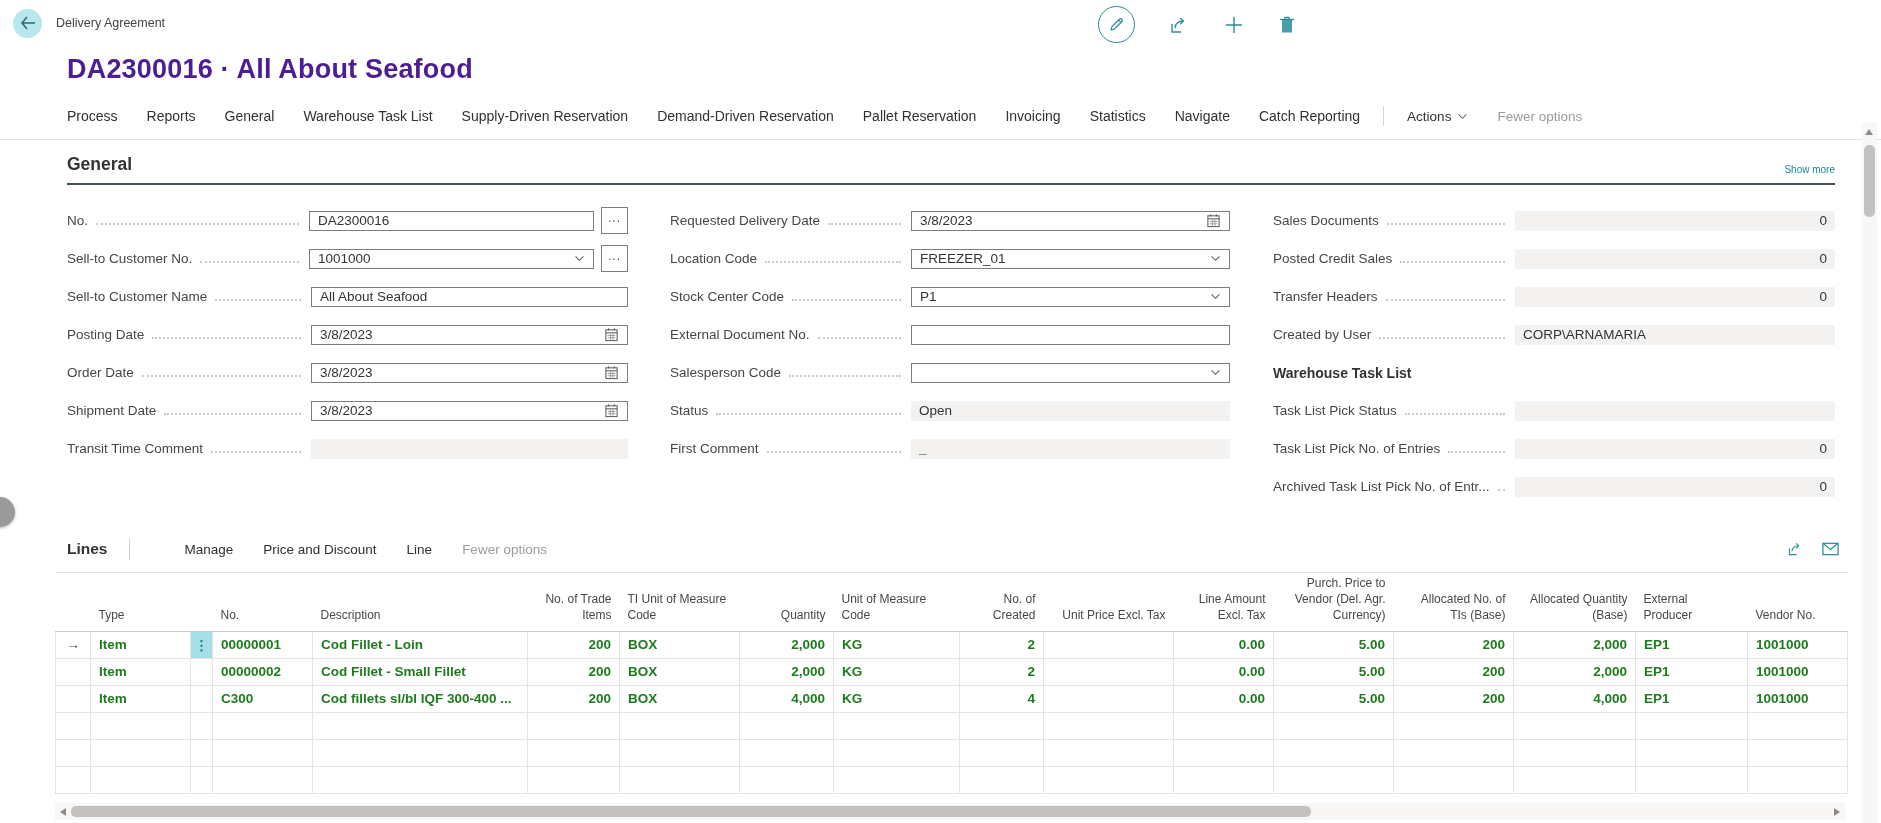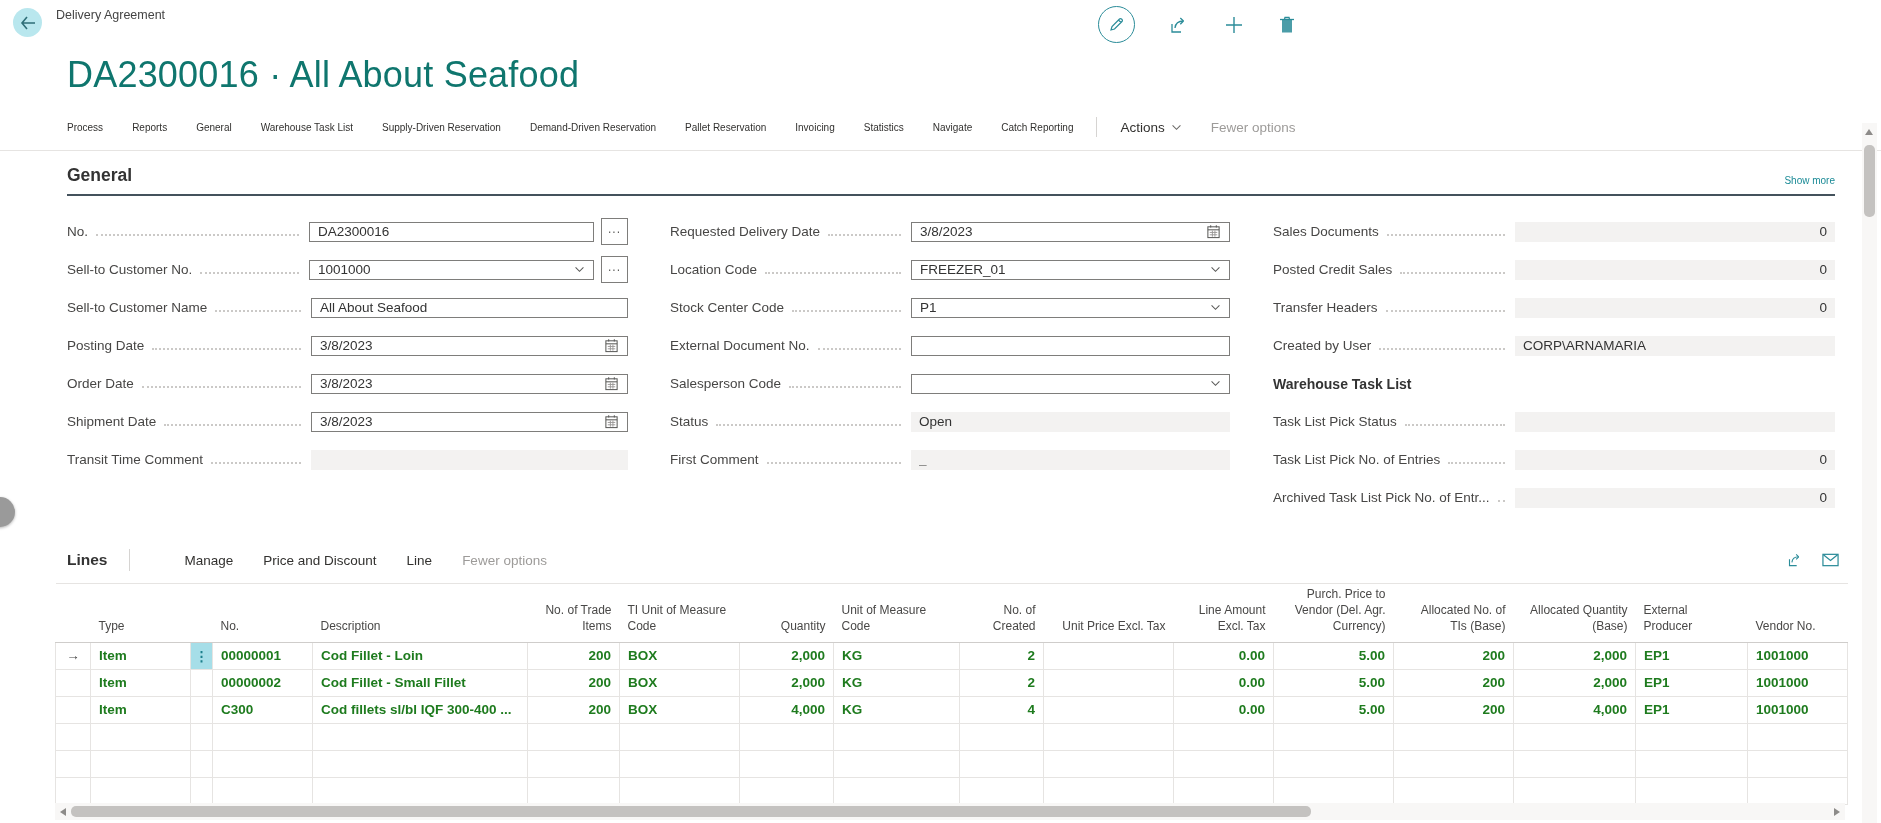--- a/index.html
+++ b/index.html
@@ -3,30 +3,30 @@
 <meta charset="utf-8">
 <style>
   * { box-sizing: border-box; }
   html,body { margin:0; padding:0; }
   body {
     width:1881px; height:823px; overflow:hidden; position:relative;
     background:#fff; color:#333;
     font-family:"Liberation Sans", sans-serif;
   }
   
-  .topbar { display:flex; align-items:flex-start; gap:14px; margin:8px 0 16px 13px; height:30px; }
+  .topbar { display:flex; align-items:center; gap:14px; margin:8px 0 16px 13px; height:30px; }
   .back-btn { width:29px; height:29px; border-radius:50%; background:#b9e7ee; display:flex; align-items:center; justify-content:center; cursor:pointer; flex:none; }
   .breadcrumb { font-size:12.5px; color:#444; }
   .top-actions { position:absolute; left:1098px; top:6px; display:flex; align-items:center; gap:34px; }
   .icon-btn { display:flex; align-items:center; justify-content:center; cursor:pointer; }
   .pencil-circle { width:37px; height:37px; border-radius:50%; border:1.4px solid #2b8c99; }
-  .page-title { margin:10px 0 0 67px; font-size:36px; font-weight:400; color:#0f766e; letter-spacing:.2px; }
+  .page-title { margin:10px 0 0 67px; font-size:27px; font-weight:700; color:#4c1d95; letter-spacing:.2px; }
   
   .ribbon { display:flex; align-items:center; gap:29px; margin-top:21px; padding:0 30px 13px 67px; border-bottom:1px solid #e6e4e2; }
-  .ribbon-item { font-size:10px; color:#32312f; cursor:pointer; white-space:nowrap; }
+  .ribbon-item { font-size:14px; color:#32312f; cursor:pointer; white-space:nowrap; }
   .ribbon-divider { width:1px; height:20px; background:#d6d4d2; margin:0 -6px; }
   .ribbon-actions { font-size:13.5px; color:#32312f; cursor:pointer; display:flex; align-items:center; gap:6px; }
   .ribbon-fewer { font-size:13.5px; color:#9d9b99; cursor:pointer; }
   
   .general { margin:14px 46px 0 67px; }
   .sec-head-row { display:flex; align-items:flex-end; justify-content:space-between; }
   .sec-title { font-size:17.5px; font-weight:bold; color:#333; }
   .show-more { font-size:10px; color:#1a8a96; cursor:pointer; }
   .sec-underline { border-bottom:2px solid #44525c; margin-top:8px; }
   .fields { display:flex; margin-top:22px; }

